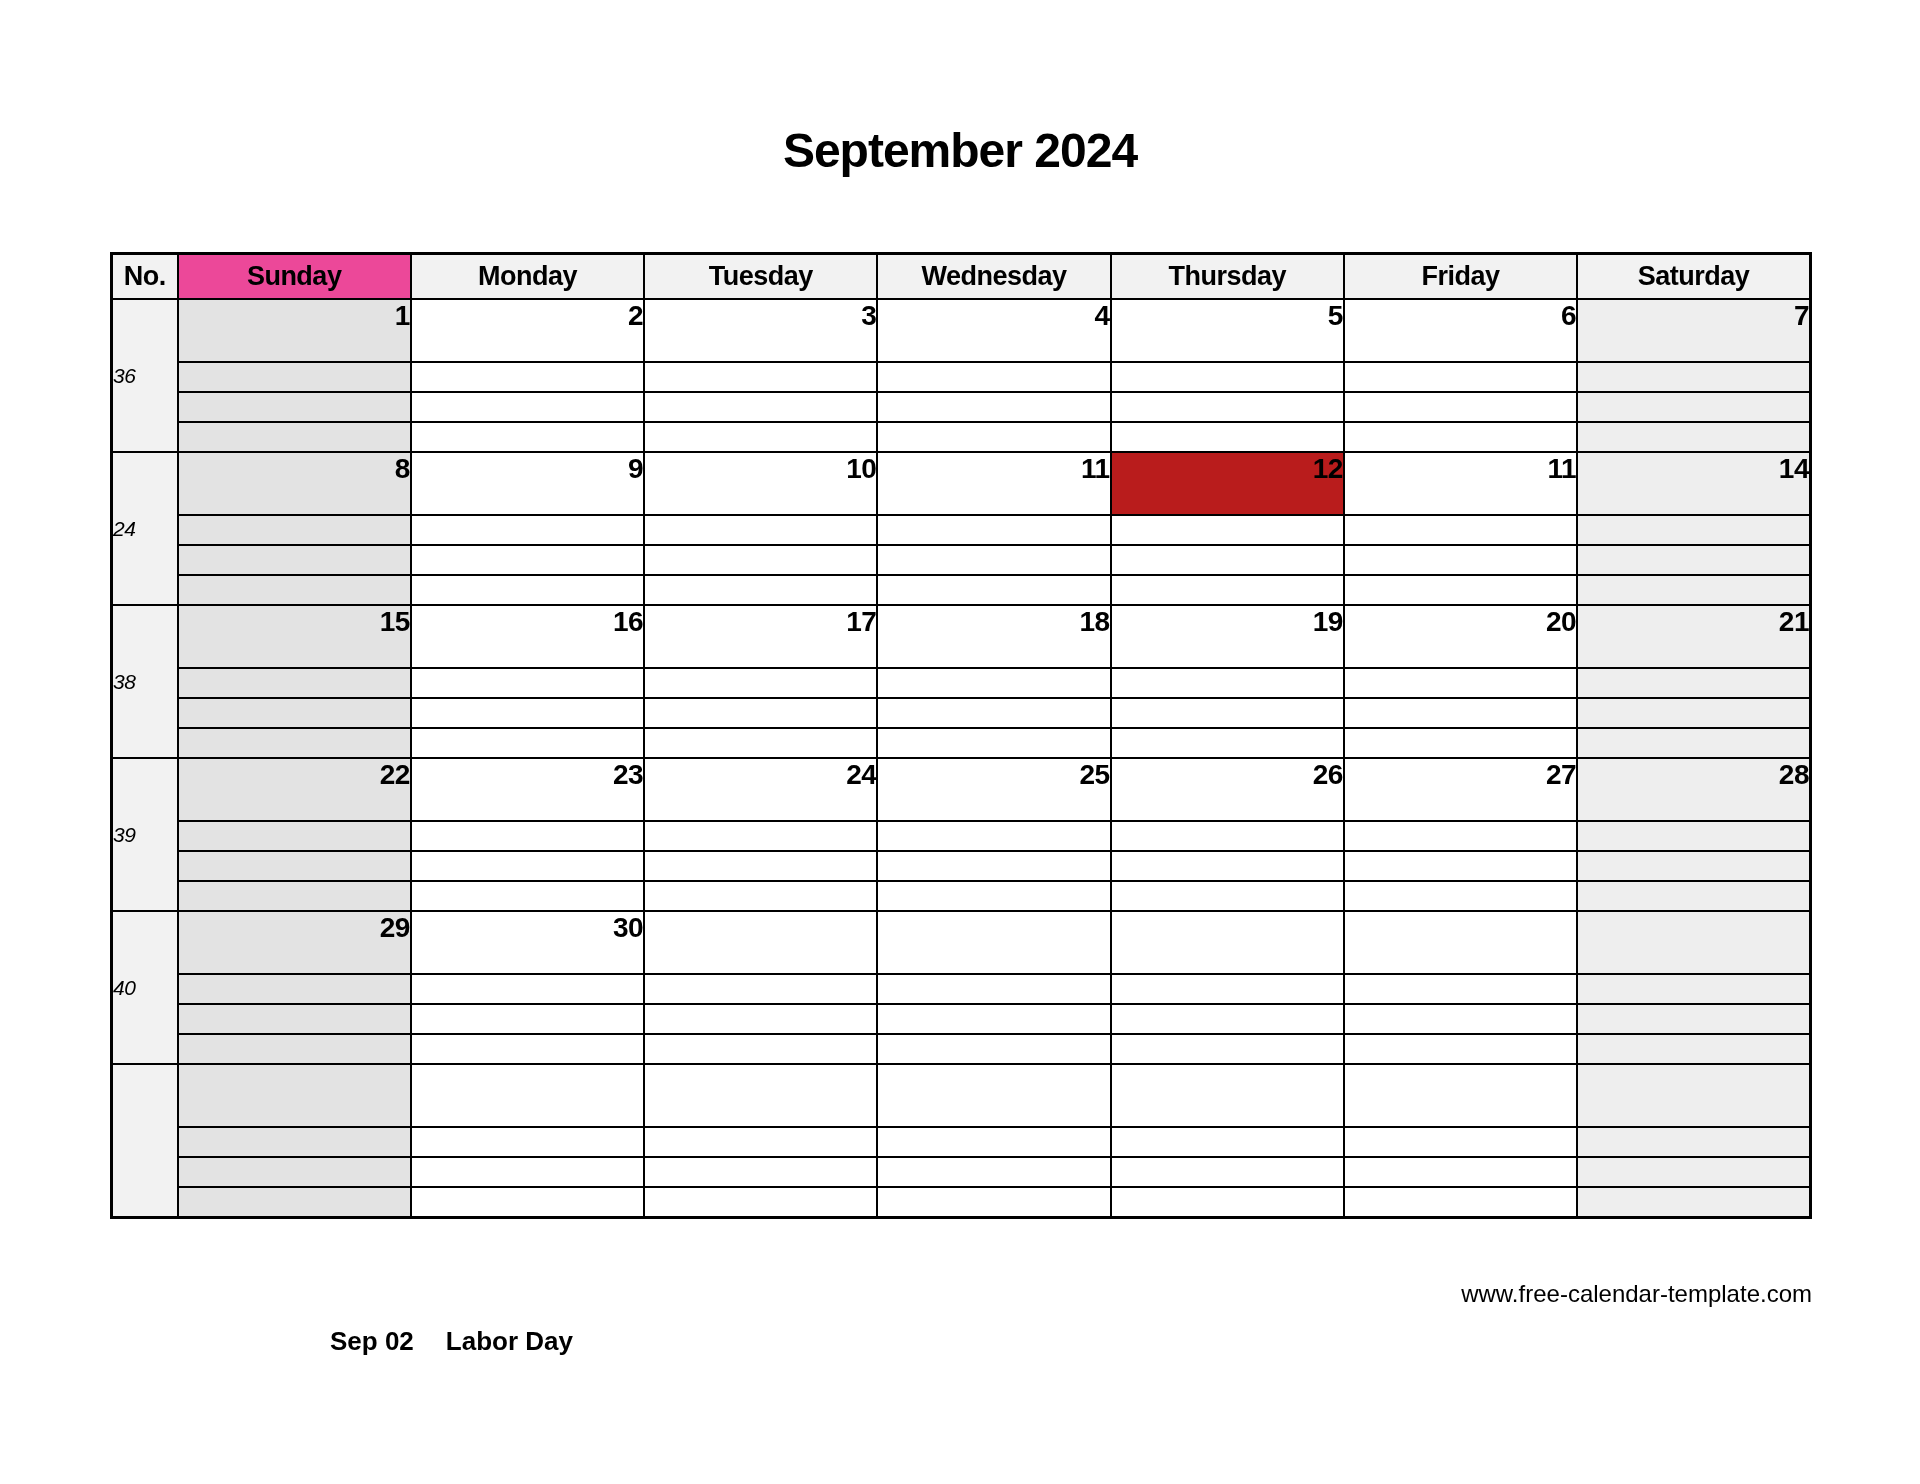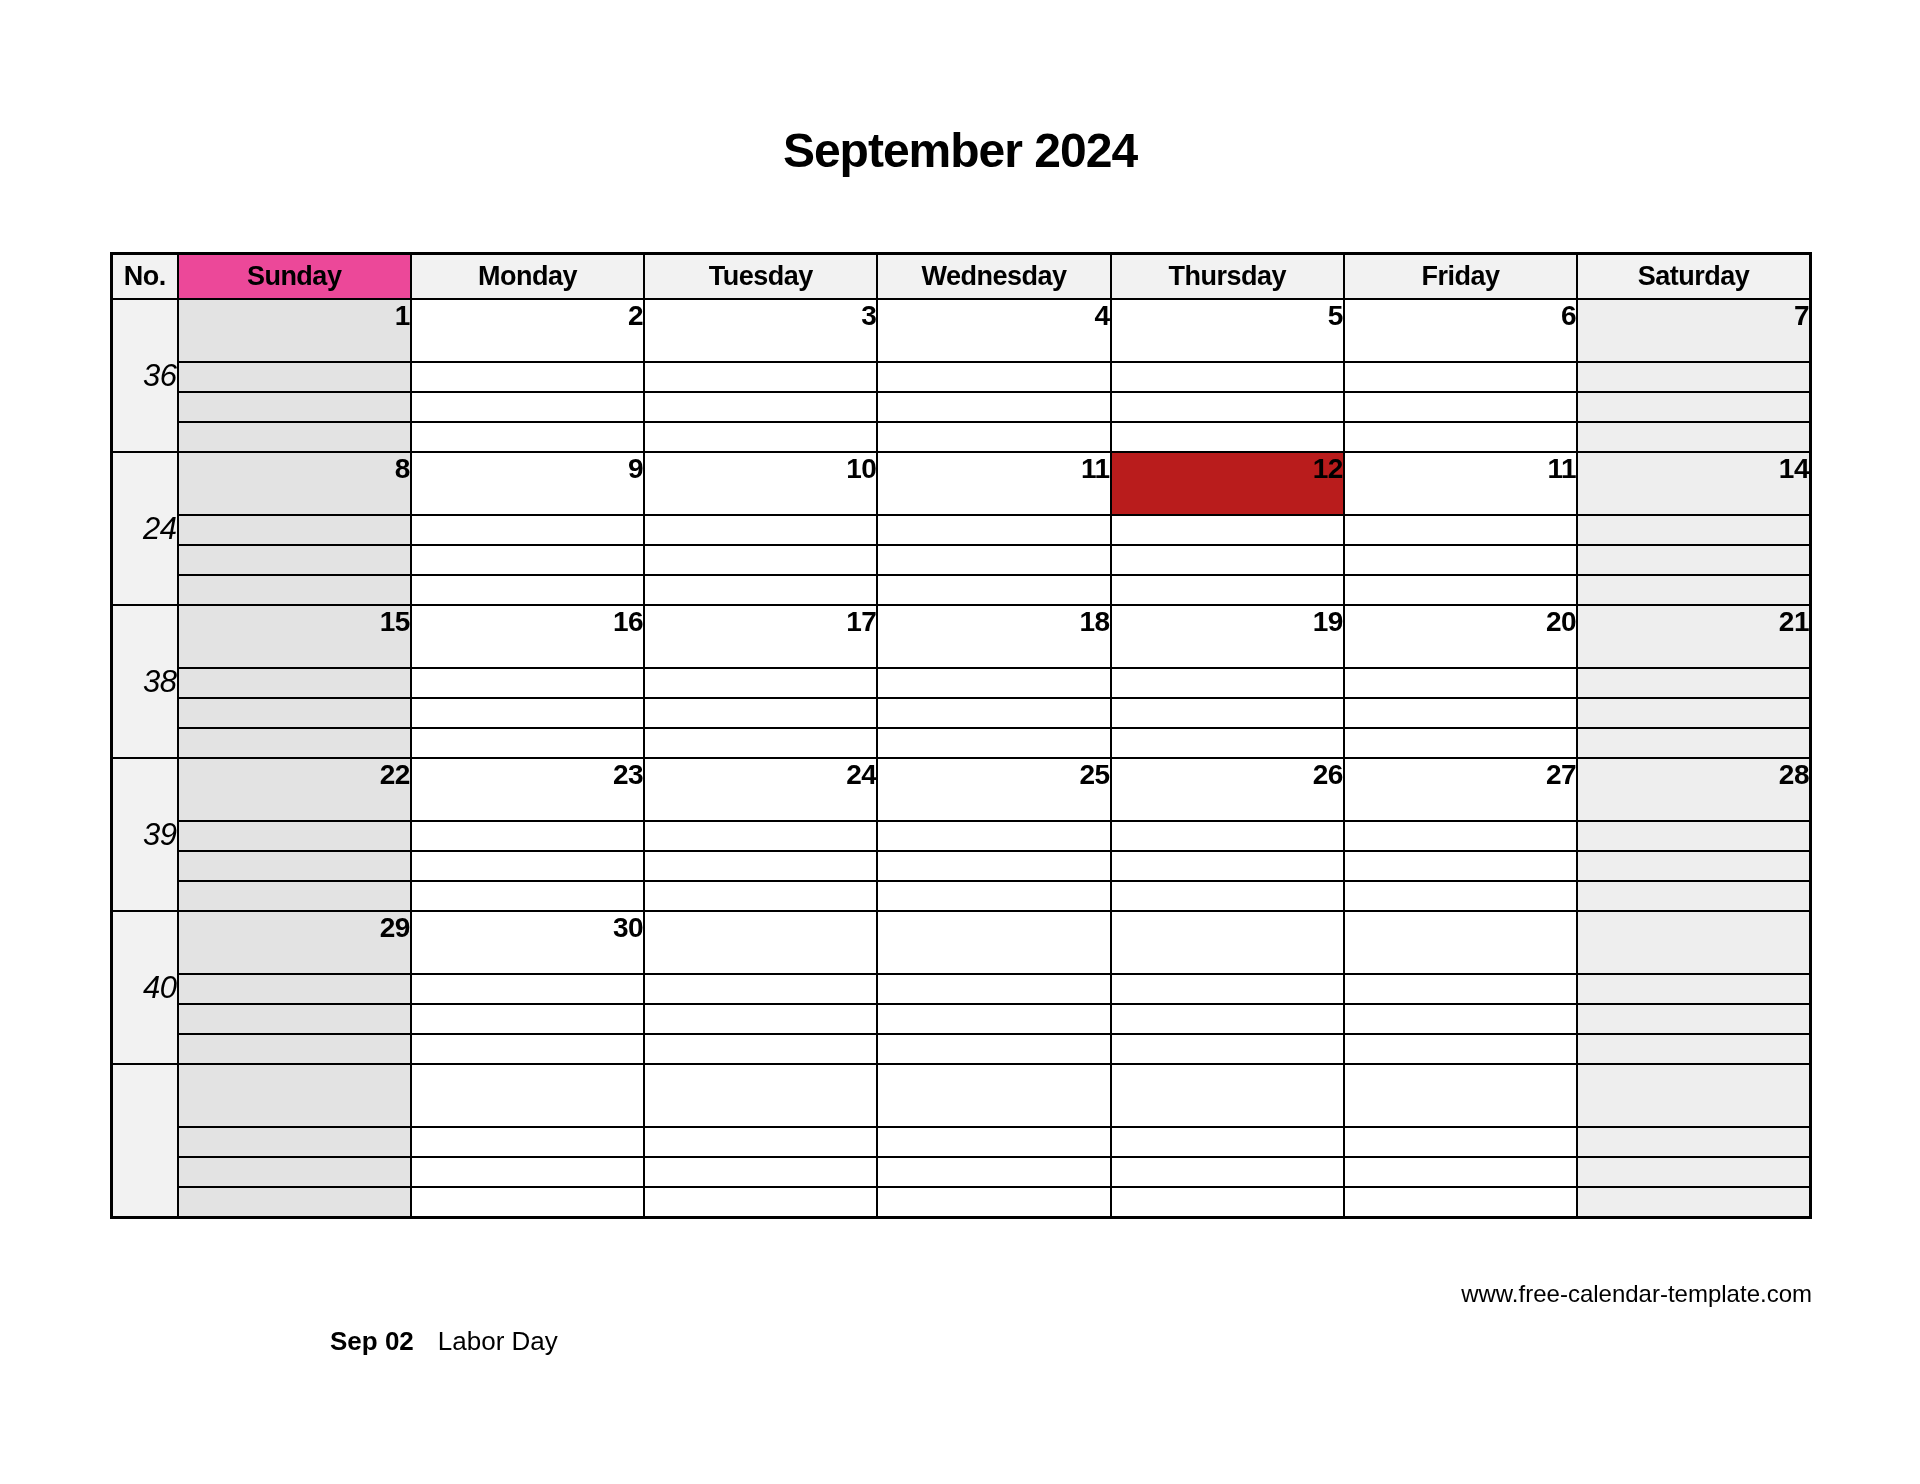--- a/index.html
+++ b/index.html
@@ -45,24 +45,24 @@
   }
   table.calendar th {
     height: 43px;
     font-size: 27px;
     font-weight: bold;
     letter-spacing: -0.5px;
     text-align: center;
     vertical-align: middle;
   }
   td.week-no {
-    text-align: right;
+    text-align: left;
     vertical-align: middle;
     font-style: italic;
-    font-size: 31px;
+    font-size: 21px;
     letter-spacing: -0.5px;
   }
   td.date-cell {
     height: 61px;
     vertical-align: top;
     text-align: right;
     font-weight: bold;
     font-size: 28px;
     letter-spacing: -0.5px;
     padding: 1px 8px 0 0;
@@ -74,22 +74,22 @@
     position: absolute;
     left: 330px;
     top: 1326px;
     font-size: 26px;
     white-space: nowrap;
   }
   .holiday-date {
     font-weight: bold;
   }
   .holiday-name {
-    margin-left: 24px;
-    font-weight: normal;
+    margin-left: 32px;
+    font-weight: bold;
   }
   .footer-url {
     position: absolute;
     right: 108px;
     top: 1280px;
     font-size: 24px;
     white-space: nowrap;
   }
 </style>
 </head>

